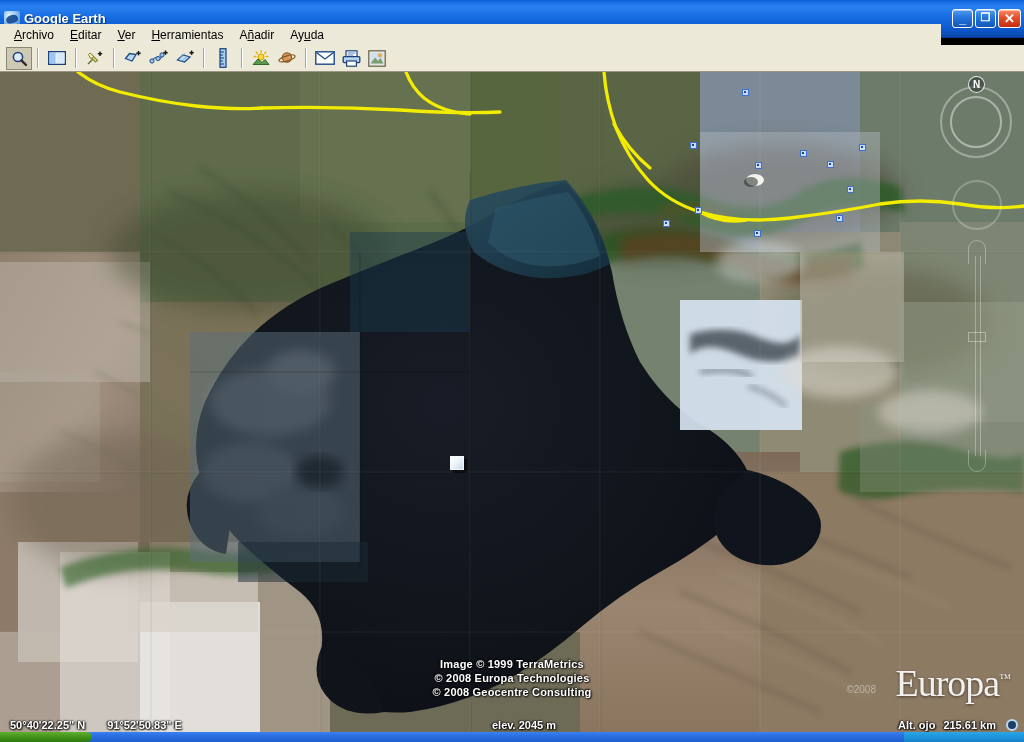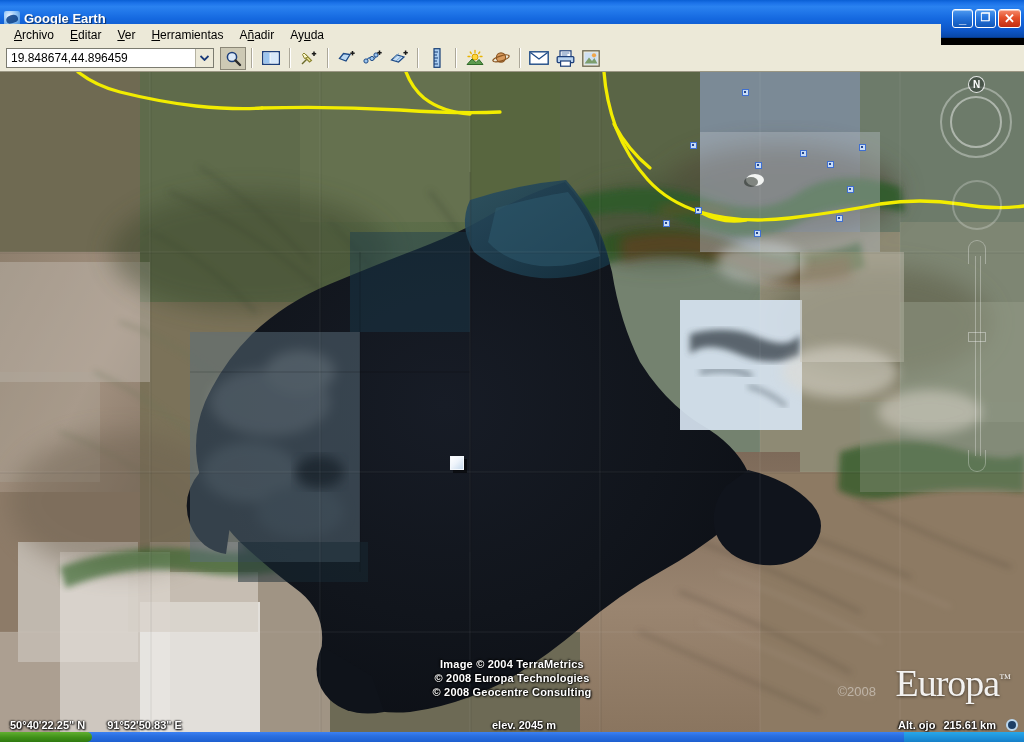--- a/index.html
+++ b/index.html
@@ -244,21 +244,21 @@
     color: rgba(255,255,255,.92);
     text-shadow: 0 1px 3px rgba(0,0,0,.55);
     letter-spacing: -1px;
     pointer-events: none;
     line-height: 1;
   }
   .glogo sup { font-size: 12px; vertical-align: super; }
   .gcopy {
     position: absolute;
     right: 148px; top: 612px;
-    font-size: 13px;
+    font-size: 10px;
     color: rgba(255,255,255,.42);
     pointer-events: none;
   }
 
   
   .nav-compass {
     position: absolute;
     right: 12px; top: 14px;
     width: 72px; height: 72px;
     border: 2px solid rgba(255,255,255,.34);
@@ -400,28 +400,20 @@
     <div class="menu-item"><u>A</u>rchivo</div>
     <div class="menu-item"><u>E</u>ditar</div>
     <div class="menu-item"><u>V</u>er</div>
     <div class="menu-item"><u>H</u>erramientas</div>
     <div class="menu-item">A<u>ñ</u>adir</div>
     <div class="menu-item">Ay<u>u</u>da</div>
   </div>
 
   <div class="toolbar">
 
-    <div class="combo">
-      <div class="combo-text">19.848674,44.896459</div>
-      <div class="combo-arrow">
-        <svg width="9" height="6" viewBox="0 0 9 6">
-            <path d="M0.5 1 L4.5 5 L8.5 1" fill="none" stroke="#1a3a78" stroke-width="1.8"></path>
-          </svg>
-      </div>
-    </div>
 
     <div style="width:6px;flex:0 0 auto;"></div>
 
     <div class="tbar-btn pressed">
       <svg width="17" height="17" viewBox="0 0 17 17">
         <circle cx="7" cy="7" r="4.6" fill="#dce9f7" stroke="#1d3f7a" stroke-width="1.5"></circle>
         <path d="M10.4 10.4 L15 15" stroke="#2b2b2b" stroke-width="2.4" stroke-linecap="round"></path>
       </svg>
     </div>
 
@@ -815,21 +807,21 @@
       <div class="zs-handle"></div>
       <div class="zs-bot"></div>
     </div>
 
     <div class="center-marker">
       <div class="cm-shadow"></div>
       <div class="cm-box"></div>
     </div>
 
     <div class="attribution">
-      <div class="attr-line">Image © 2004 TerraMetrics</div>
+      <div class="attr-line">Image © 1999 TerraMetrics</div>
       <div class="attr-line">© 2008 Europa Technologies</div>
       <div class="attr-line">© 2008 Geocentre Consulting</div>
     </div>
 
     <div class="gcopy">©2008</div>
     <div class="glogo">
       <span>Europa</span><sup>™</sup>
     </div>
 
   </div>

